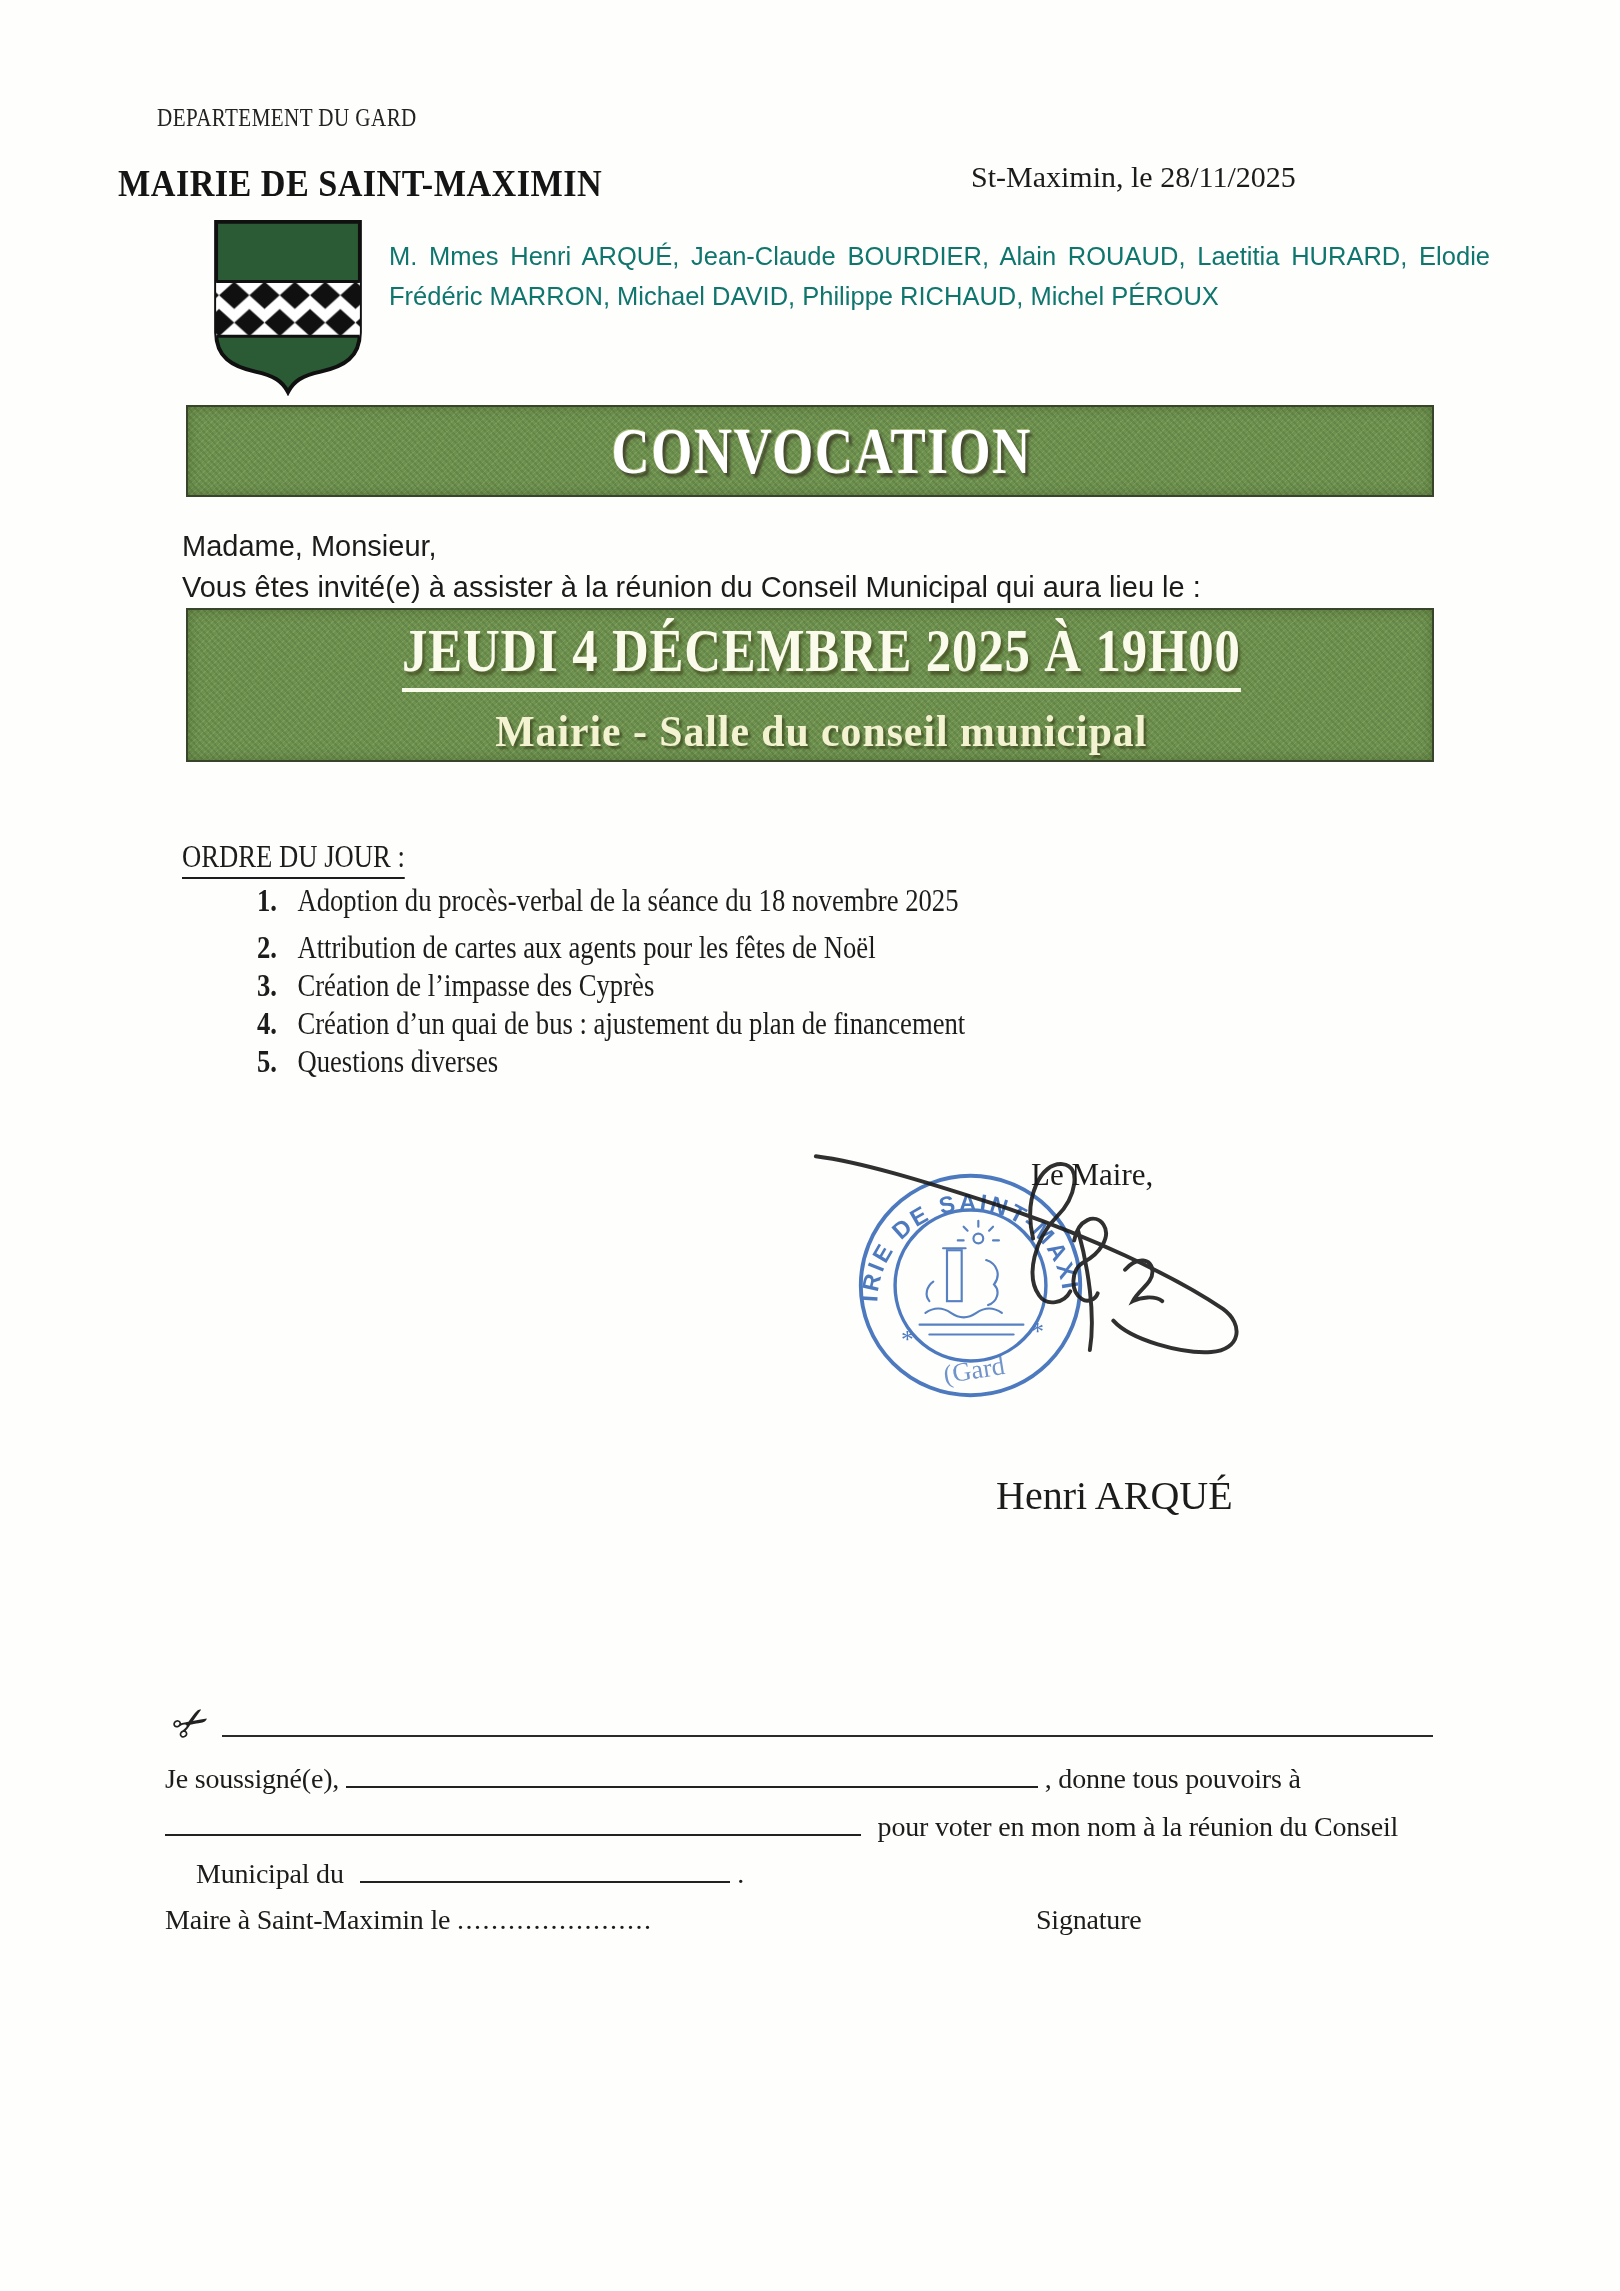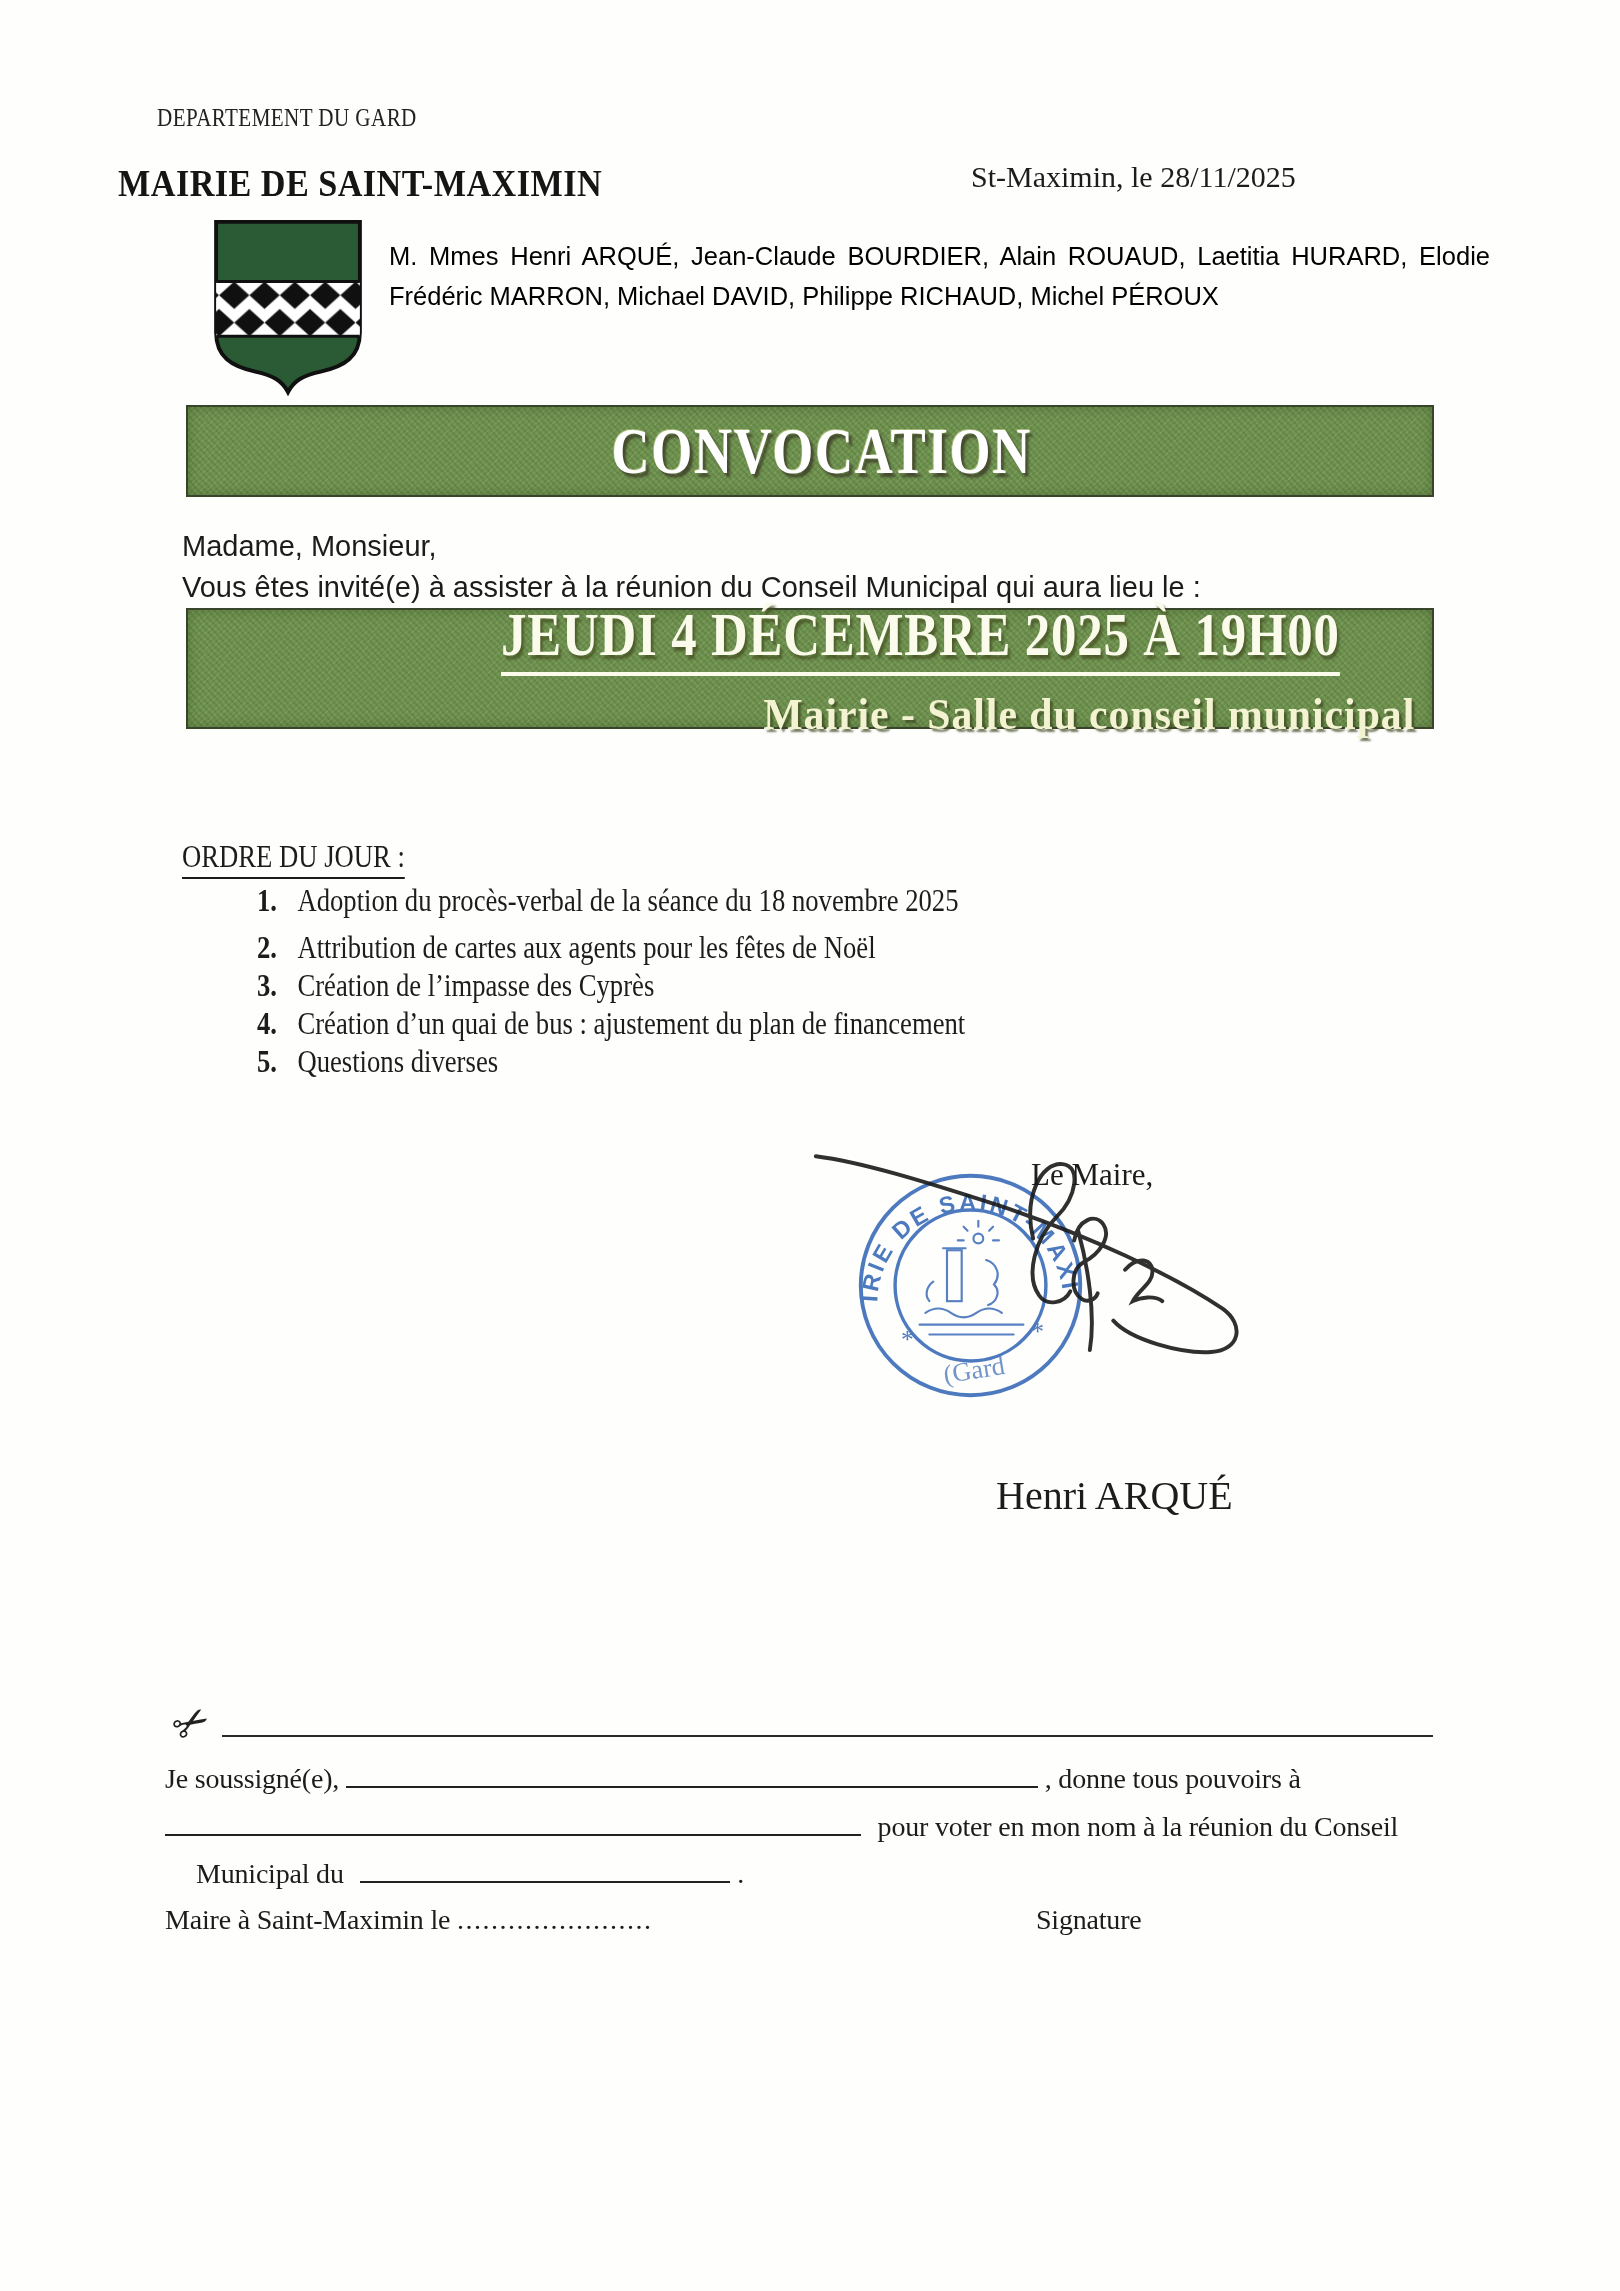--- a/index.html
+++ b/index.html
@@ -10,21 +10,21 @@
   }
   .abs{position:absolute;}
   .sans{font-family:"Liberation Sans",sans-serif;}
   .cond{transform:scaleX(0.86);transform-origin:0 50%;white-space:nowrap;}
   .cond90{transform:scaleX(0.90);transform-origin:0 50%;white-space:nowrap;}
 
   
   .department{left:157px;top:104px;font-size:24.5px;letter-spacing:0.5px;color:#222;}
   .mairie-title{left:118px;top:161px;font-size:38px;font-weight:bold;letter-spacing:0.5px;color:#151515;}
   .dateline{left:971px;top:160px;font-size:30px;}
-  .recipients{left:389px;top:236px;width:1101px;font-size:25.5px;line-height:40px;color:#000000;}
+  .recipients{left:389px;top:236px;width:1101px;font-size:25.5px;line-height:40px;color:#0f766e;}
   .recipients .jline{text-align:justify;text-align-last:justify;white-space:normal;}
   .recipients .jline:last-child{text-align-last:left;}
 
   
   .green-banner{
     left:186px;width:1248px;
     background-color:#6e9150;
     background-image:
       repeating-linear-gradient(47deg, rgba(34,64,22,0.14) 0 2px, rgba(0,0,0,0) 2px 4.9px),
       repeating-linear-gradient(-43deg, rgba(228,240,160,0.12) 0 1px, rgba(0,0,0,0) 1px 3.9px);
@@ -32,21 +32,21 @@
     box-shadow:inset 0 0 11.8px rgba(40,60,20,0.35);
     box-sizing:border-box;
     display:flex;flex-direction:column;justify-content:center;align-items:center;padding-left:23px;
   }
   .banner-convocation{top:405px;height:92px;}
   .convocation-text{
     font-size:66px;font-weight:bold;color:#ffffff;letter-spacing:2px;
     transform:scaleX(0.80);transform-origin:50% 50%;white-space:nowrap;
     text-shadow:3.9px 3.9px 2.9px rgba(62,62,40,0.85), -1px -1px 0 rgba(250,255,180,0.4);
   }
-  .banner-meeting{top:608px;height:121px;align-items:flex-end;}
+  .banner-meeting{top:608px;height:154px;}
   .meeting-datetime{
     font-size:62px;font-weight:bold;color:#fbfbec;letter-spacing:1px;
     transform:scaleX(0.82);transform-origin:50% 50%;white-space:nowrap;
     text-shadow:2.9px 3.9px 2.9px rgba(70,80,35,0.8);
     margin-top:2px;
   }
   .meeting-datetime .udl{border-bottom:4.9px solid #fbfbec;padding-bottom:3.9px;}
   .meeting-place{
     font-size:44px;font-weight:bold;color:#f3f3d2;letter-spacing:1px;
     transform:scaleX(0.95);transform-origin:50% 50%;white-space:nowrap;

